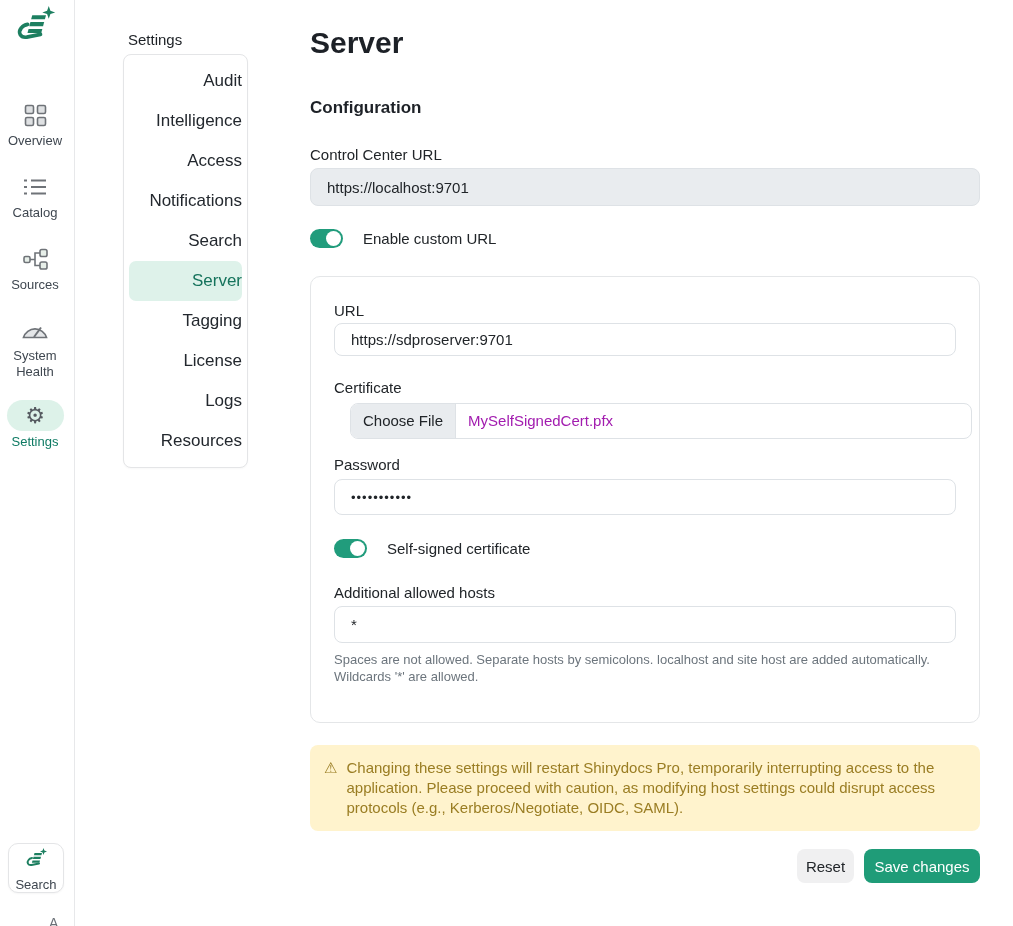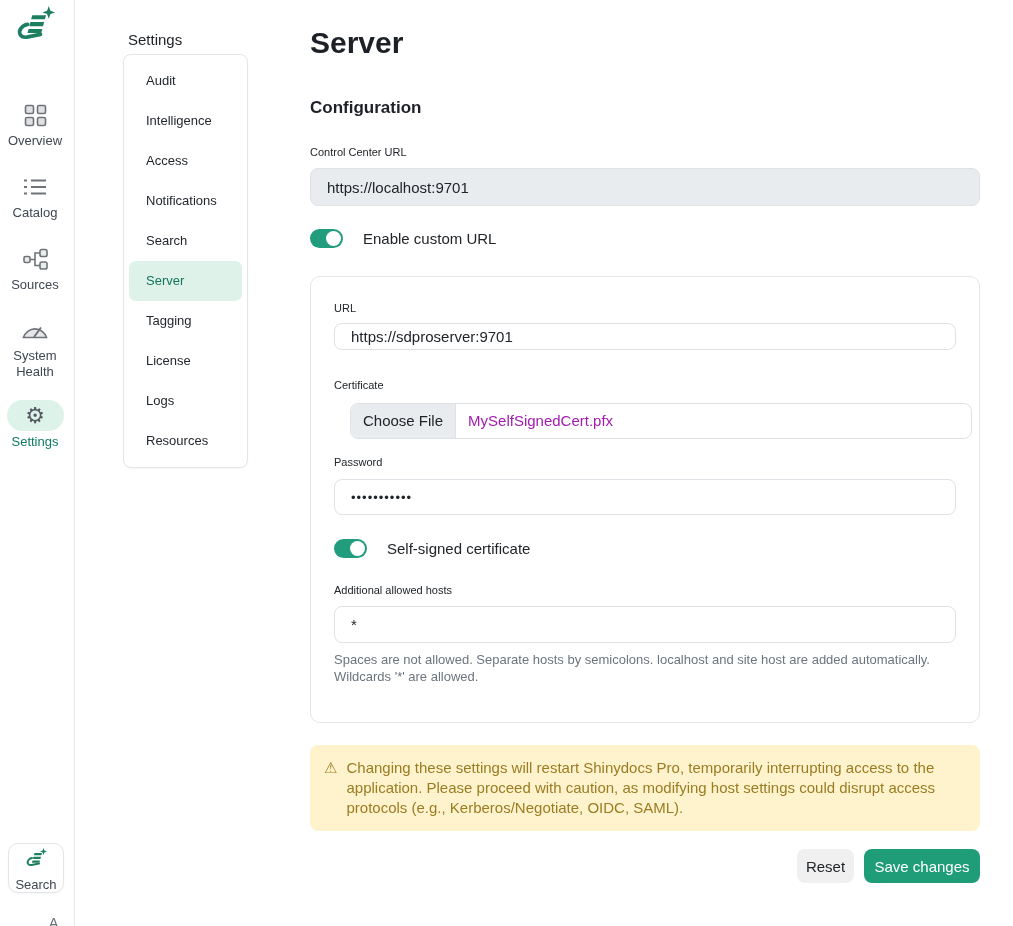--- a/index.html
+++ b/index.html
@@ -22,28 +22,28 @@
     border:1px solid #e4e5e7; border-radius:10px; background:#fff; text-align:center;
     box-shadow:0 1px 2px rgba(0,0,0,.04); cursor:pointer; padding-top:4px; }
   .search-card .lbl { font-size:13px; color:#3f4750; margin-top:1px; }
   .avatar-partial { position:absolute; left:49px; top:915px; font-size:14px; color:#6b7077; }
 
   
   .settings-title { position:absolute; left:128px; top:31px; font-size:15px; color:#1c2025; }
   .settings-nav { position:absolute; left:123px; top:54px; width:125px;
     border:1px solid #e4e5e7; border-radius:8px; background:#fff; padding:6px 5px;
     box-shadow:0 1px 2px rgba(0,0,0,.03); }
-  .snav-item { height:40px; line-height:40px; padding-left:17px; font-size:13px;
-    color:#23282e; border-radius:7px; cursor:pointer; white-space:nowrap; }
+  .snav-item { height:40px; line-height:40px; padding-left:17px; font-size:17px;
+    color:#23282e; border-radius:7px; cursor:pointer; white-space:nowrap;text-align:right; }
   .snav-item.active { background:#def2ea; color:#15735c; }
 
   
   .main-title { position:absolute; left:310px; top:26px; font-size:30px; font-weight:700; color:#1d2127; }
   .section-title { position:absolute; left:310px; top:98px; font-size:17px; font-weight:700; color:#1d2127; }
-  .field-label { position:absolute; font-size:11px; color:#212529; }
+  .field-label { position:absolute; font-size:15px; color:#212529; }
   .text-input { position:absolute; height:38px; border:1px solid #dee2e6; border-radius:8px;
     background:#fff; font-family:"Liberation Sans", sans-serif; font-size:15px; color:#212529;
     padding:0 16px; outline:none; }
   .text-input:disabled { background:#e9ecef; color:#212529; opacity:1; }
 
   .toggle-row { position:absolute; display:flex; align-items:center; gap:20px; }
   .toggle { position:relative; width:33px; height:19px; border-radius:10px;
     background:#219c7c; cursor:pointer; flex:0 0 auto; }
   .toggle::after { content:""; position:absolute; right:2px; top:2px; width:15px; height:15px;
     border-radius:50%; background:#fff; }
@@ -195,21 +195,21 @@
   <input class="text-input" style="left: 310px; top: 168px; width: 670px;" disabled="" value="https://localhost:9701">
 
   <div class="toggle-row" style="left:310px; top:229px">
     <span class="toggle"></span>
     <span class="toggle-label">Enable custom URL</span>
   </div>
 
   <div class="card"></div>
 
   <label class="field-label" style="left:334px; top:302px">URL</label>
-  <input class="text-input" style="left: 334px; top: 323px; width: 622px; height: 27px;" value="https://sdproserver:9701">
+  <input class="text-input" style="left: 334px; top: 323px; width: 622px; height: 33px;" value="https://sdproserver:9701">
 
   <label class="field-label" style="left:334px; top:379px">Certificate</label>
   <div class="file-input">
     <span class="file-btn">Choose File</span>
     <span class="file-name">MySelfSignedCert.pfx</span>
   </div>
 
   <label class="field-label" style="left:334px; top:456px">Password</label>
   <input class="text-input" style="left: 334px; top: 479px; width: 622px; height: 36px; font-size: 13px; letter-spacing: 1px;" value="•••••••••••">
 

